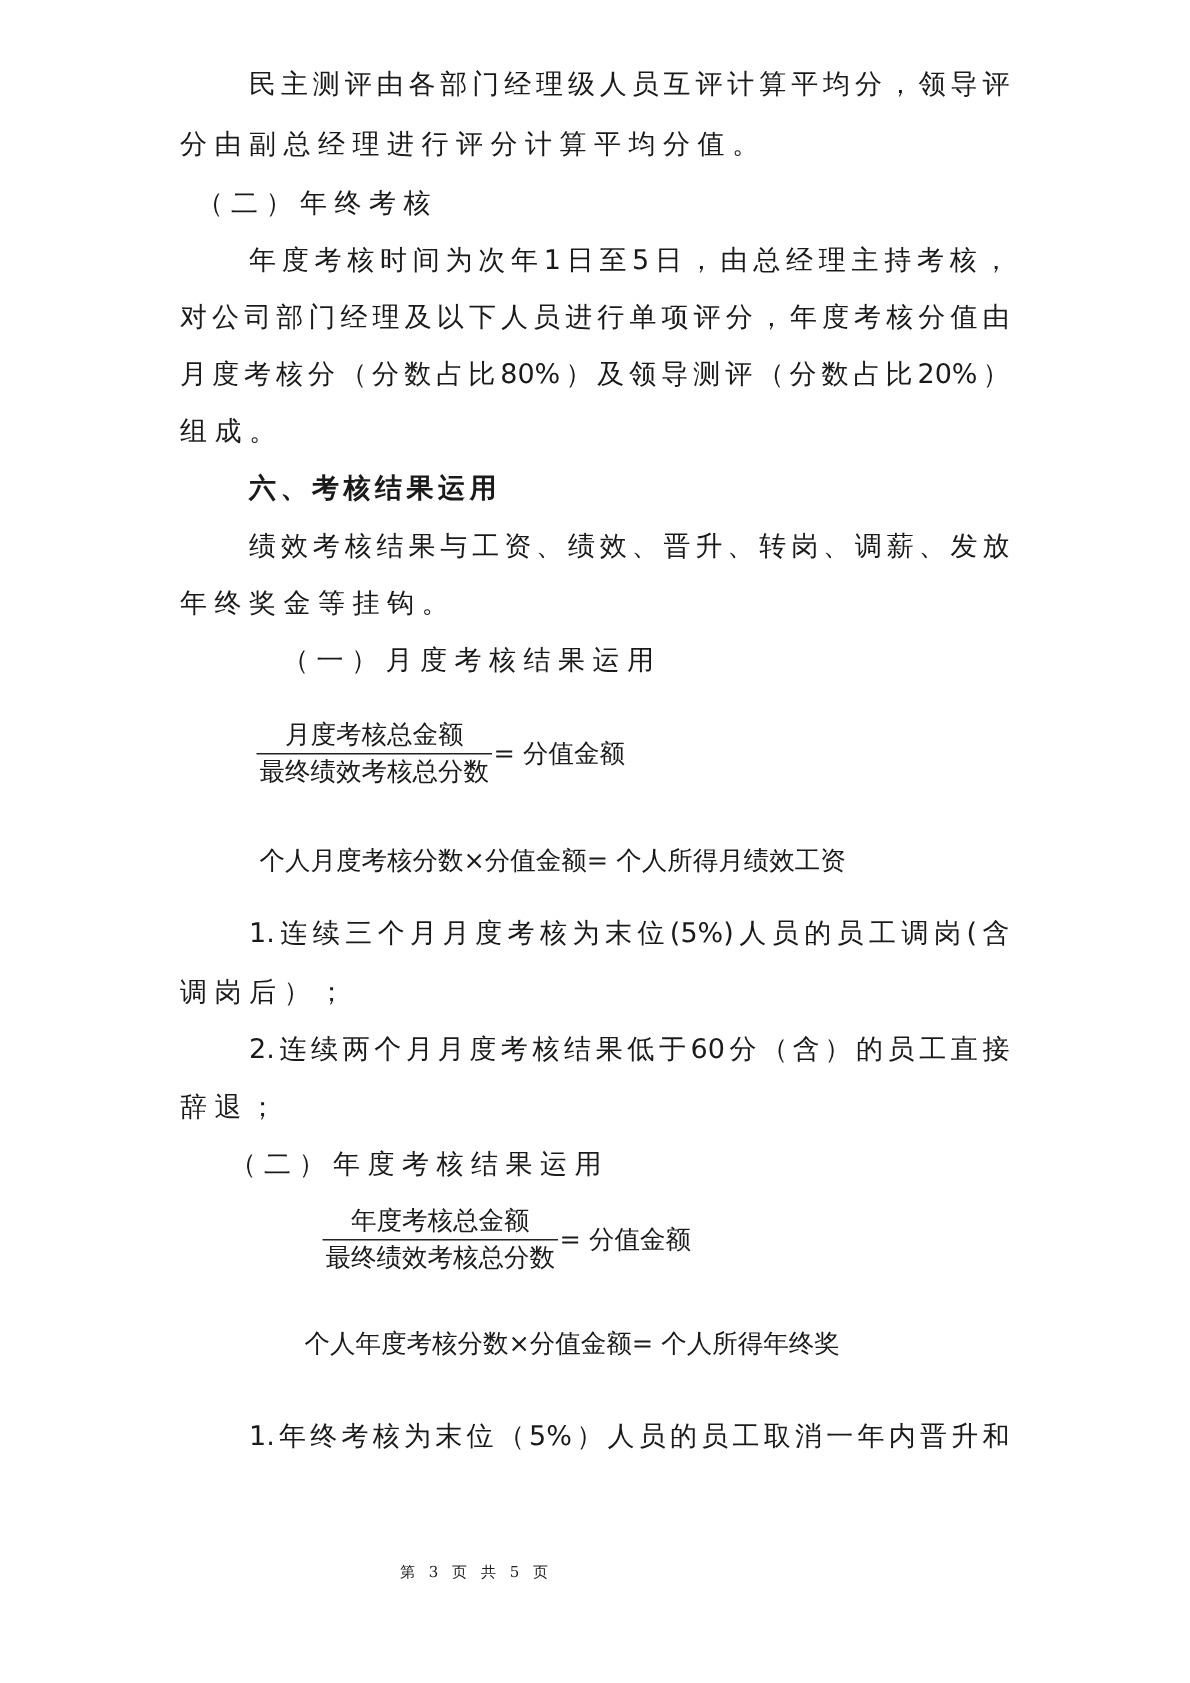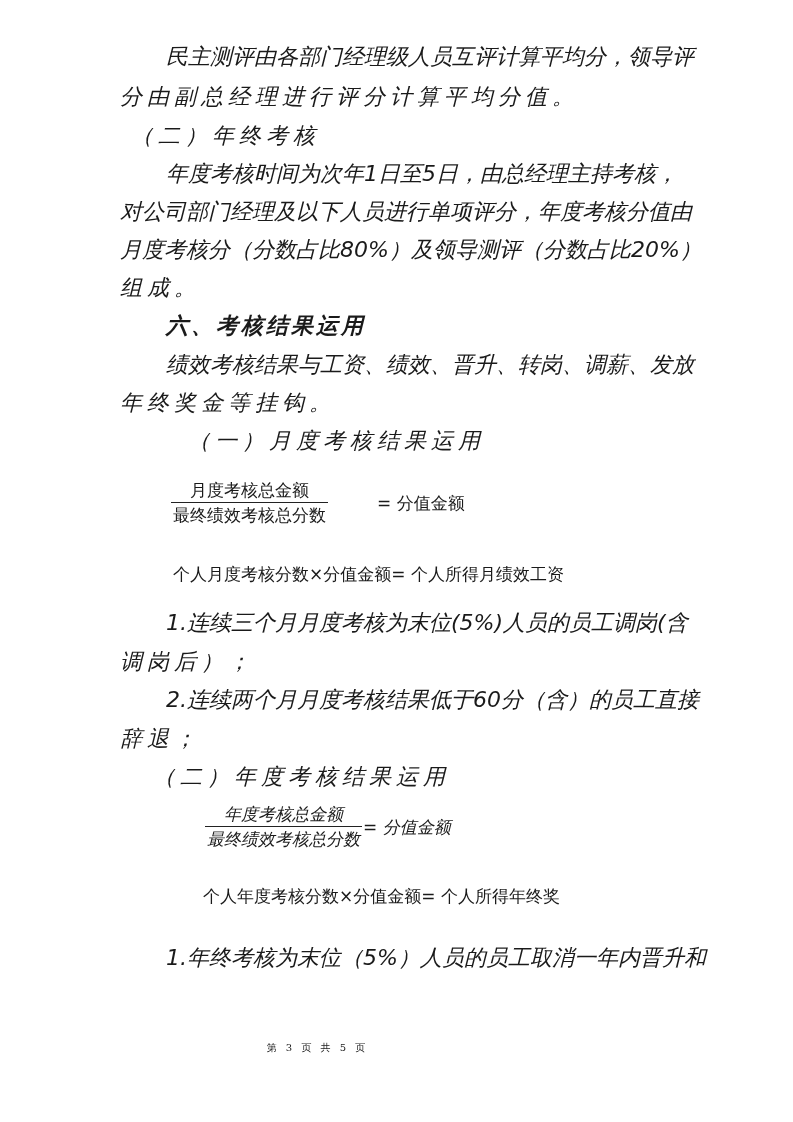--- a/index.html
+++ b/index.html
@@ -19,25 +19,24 @@
       position: absolute;
       left: 0; top: 0;
       width: 793px;
       height: 1122px;
       background: #ffffff;
     }
     .line {
       position: absolute;
       left: 120px;
       width: 560px;
-      font-size: 22px;
+      font-size: 18px;
       line-height: 24px;
       letter-spacing: 5px;
       white-space: nowrap;
-      font-style: italic;
     }
     .line.justify {
       text-align: justify;
       text-align-last: justify;
       width: 553px;
       letter-spacing: 0;
     }
     .indent { left: 166px; }
     .indent.justify { width: 507px; }
     .heading {
@@ -98,38 +97,38 @@
   <div class="line justify" style="top:238px;">月度考核分（分数占比80%）及领导测评（分数占比20%）</div>
   <div class="line" style="top:276px;">组成。</div>
 
   <div class="line indent heading" style="top:314px;">六、考核结果运用</div>
 
   <div class="line indent justify" style="top:353px;">绩效考核结果与工资、绩效、晋升、转岗、调薪、发放</div>
   <div class="line" style="top:391px;">年终奖金等挂钩。</div>
 
   <div class="line" style="top:429px; left:188px;">（一）月度考核结果运用</div>
 
-  <div class="formula" style="top:480px; left:173px;gap:48px;">
+  <div class="formula" style="top:480px; left:173px;">
     <span class="frac">
       <span class="num">月度考核总金额</span>
       <span class="den">最终绩效考核总分数</span>
     </span>
     <span class="eq">= 分值金额</span>
   </div>
 
   <div class="formula" style="top:564px; left:173px;">个人月度考核分数×分值金额= 个人所得月绩效工资</div>
 
   <div class="line indent justify" style="top:611px;">1.连续三个月月度考核为末位(5%)人员的员工调岗(含</div>
   <div class="line" style="top:650px;">调岗后）；</div>
   <div class="line indent justify" style="top:688px;">2.连续两个月月度考核结果低于60分（含）的员工直接</div>
   <div class="line" style="top:765px; left:153px;">（二）年度考核结果运用</div>
 
   <div class="line" style="top:727px;">辞退；</div>
 
-  <div class="formula" style="top:804px; left:207px;font-style:italic;">
+  <div class="formula" style="top:804px; left:217px;">
     <span class="frac">
       <span class="num">年度考核总金额</span>
       <span class="den">最终绩效考核总分数</span>
     </span>
     <span class="eq">= 分值金额</span>
   </div>
 
   <div class="formula" style="top:886px; left:203px;">个人年度考核分数×分值金额= 个人所得年终奖</div>
 
   <div class="line indent justify" style="top:946px;">1.年终考核为末位（5%）人员的员工取消一年内晋升和</div>

